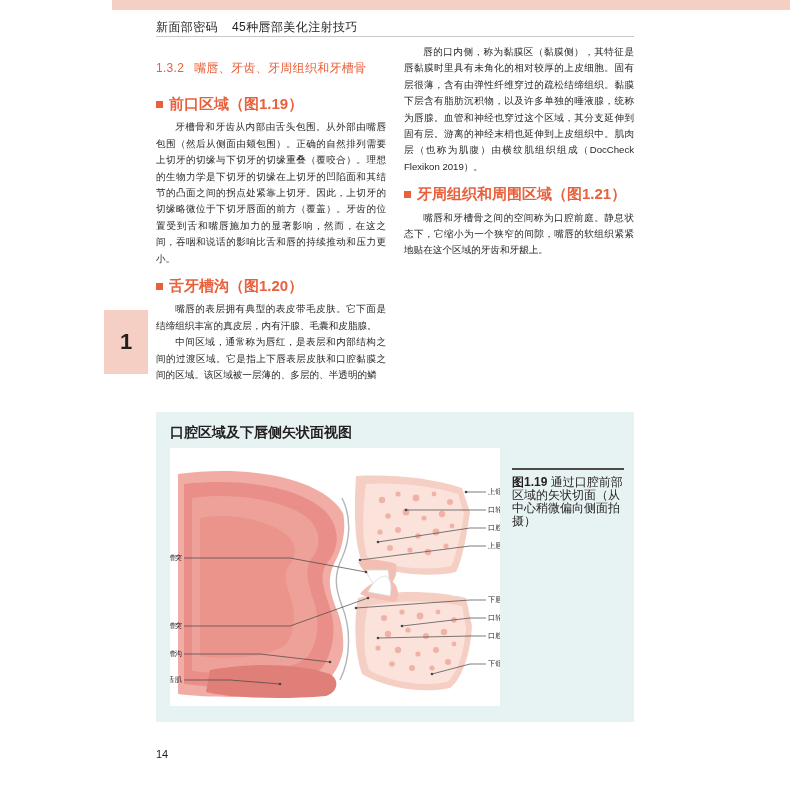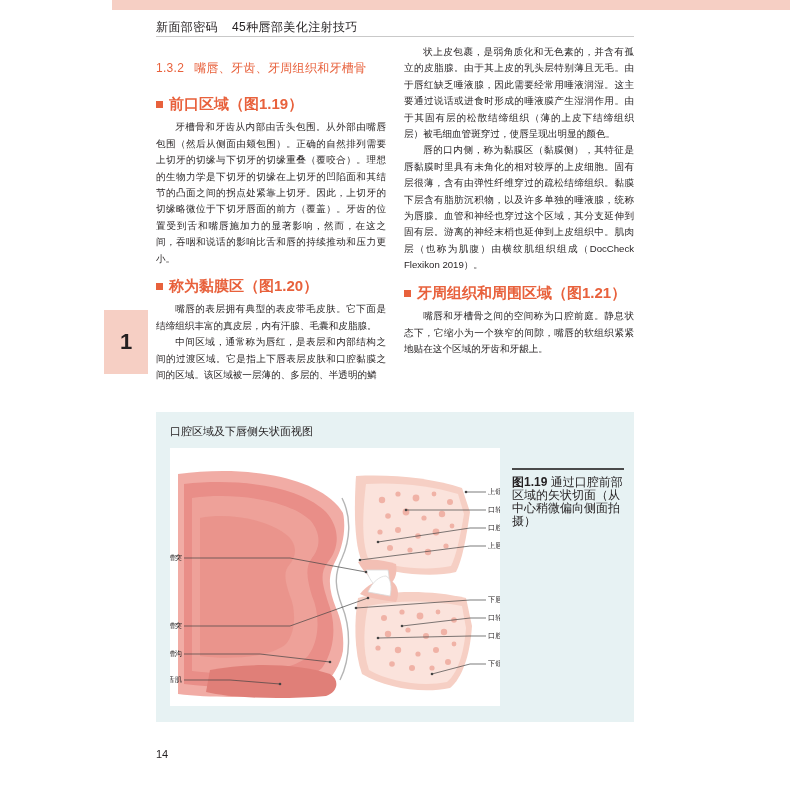--- a/index.html
+++ b/index.html
@@ -127,22 +127,22 @@
     left: 156px;
     top: 412px;
     width: 478px;
     height: 310px;
     background: #e7f2f3;
   }
   .figure-title {
     position: absolute;
     left: 14px;
     top: 12px;
-    font-size: 11px;
-    font-weight: normal;
+    font-size: 14px;
+    font-weight: bold;
     color: #231f20;
   }
   .figure-image {
     position: absolute;
     left: 14px;
     top: 36px;
     width: 330px;
     height: 258px;
     background: #ffffff;
     overflow: hidden;
@@ -211,30 +211,29 @@
     <div class="blk">
       <div class="sub-heading">
         <span class="sq"></span>
         <span>前口区域（图1.19）</span>
       </div>
       <p class="body">牙槽骨和牙齿从内部由舌头包围。从外部由嘴唇包围（然后从侧面由颊包围）。正确的自然排列需要上切牙的切缘与下切牙的切缘重叠（覆咬合）。理想的生物力学是下切牙的切缘在上切牙的凹陷面和其结节的凸面之间的拐点处紧靠上切牙。因此，上切牙的切缘略微位于下切牙唇面的前方（覆盖）。牙齿的位置受到舌和嘴唇施加力的显著影响，然而，在这之间，吞咽和说话的影响比舌和唇的持续推动和压力更小。</p>
     </div>
     <div class="blk">
       <div class="sub-heading">
         <span class="sq"></span>
-        <span>称为黏膜区（图1.20）</span>
+        <span>舌牙槽沟（图1.20）</span>
       </div>
       <p class="body">嘴唇的表层拥有典型的表皮带毛皮肤。它下面是结缔组织丰富的真皮层，内有汗腺、毛囊和皮脂腺。</p>
       <p class="body">中间区域，通常称为唇红，是表层和内部结构之间的过渡区域。它是指上下唇表层皮肤和口腔黏膜之间的区域。该区域被一层薄的、多层的、半透明的鳞</p>
     </div>
   </div>
 
   <div class="col col-right">
     <div class="blk">
-      <p class="body">状上皮包裹，是弱角质化和无色素的，并含有孤立的皮脂腺。由于其上皮的乳头层特别薄且无毛。由于唇红缺乏唾液腺，因此需要经常用唾液润湿。这主要通过说话或进食时形成的唾液膜产生湿润作用。由于其固有层的松散结缔组织（薄的上皮下结缔组织层）被毛细血管斑穿过，使唇呈现出明显的颜色。</p>
       <p class="body">唇的口内侧，称为黏膜区（黏膜侧），其特征是唇黏膜时里具有未角化的相对较厚的上皮细胞。固有层很薄，含有由弹性纤维穿过的疏松结缔组织。黏膜下层含有脂肪沉积物，以及许多单独的唾液腺，统称为唇腺。血管和神经也穿过这个区域，其分支延伸到固有层。游离的神经末梢也延伸到上皮组织中。肌肉层（也称为肌腹）由横纹肌组织组成（DocCheck Flexikon 2019）。</p>
     </div>
     <div class="blk">
       <div class="sub-heading">
         <span class="sq"></span>
         <span>牙周组织和周围区域（图1.21）</span>
       </div>
       <p class="body">嘴唇和牙槽骨之间的空间称为口腔前庭。静息状态下，它缩小为一个狭窄的间隙，嘴唇的软组织紧紧地贴在这个区域的牙齿和牙龈上。</p>
     </div>
   </div>

